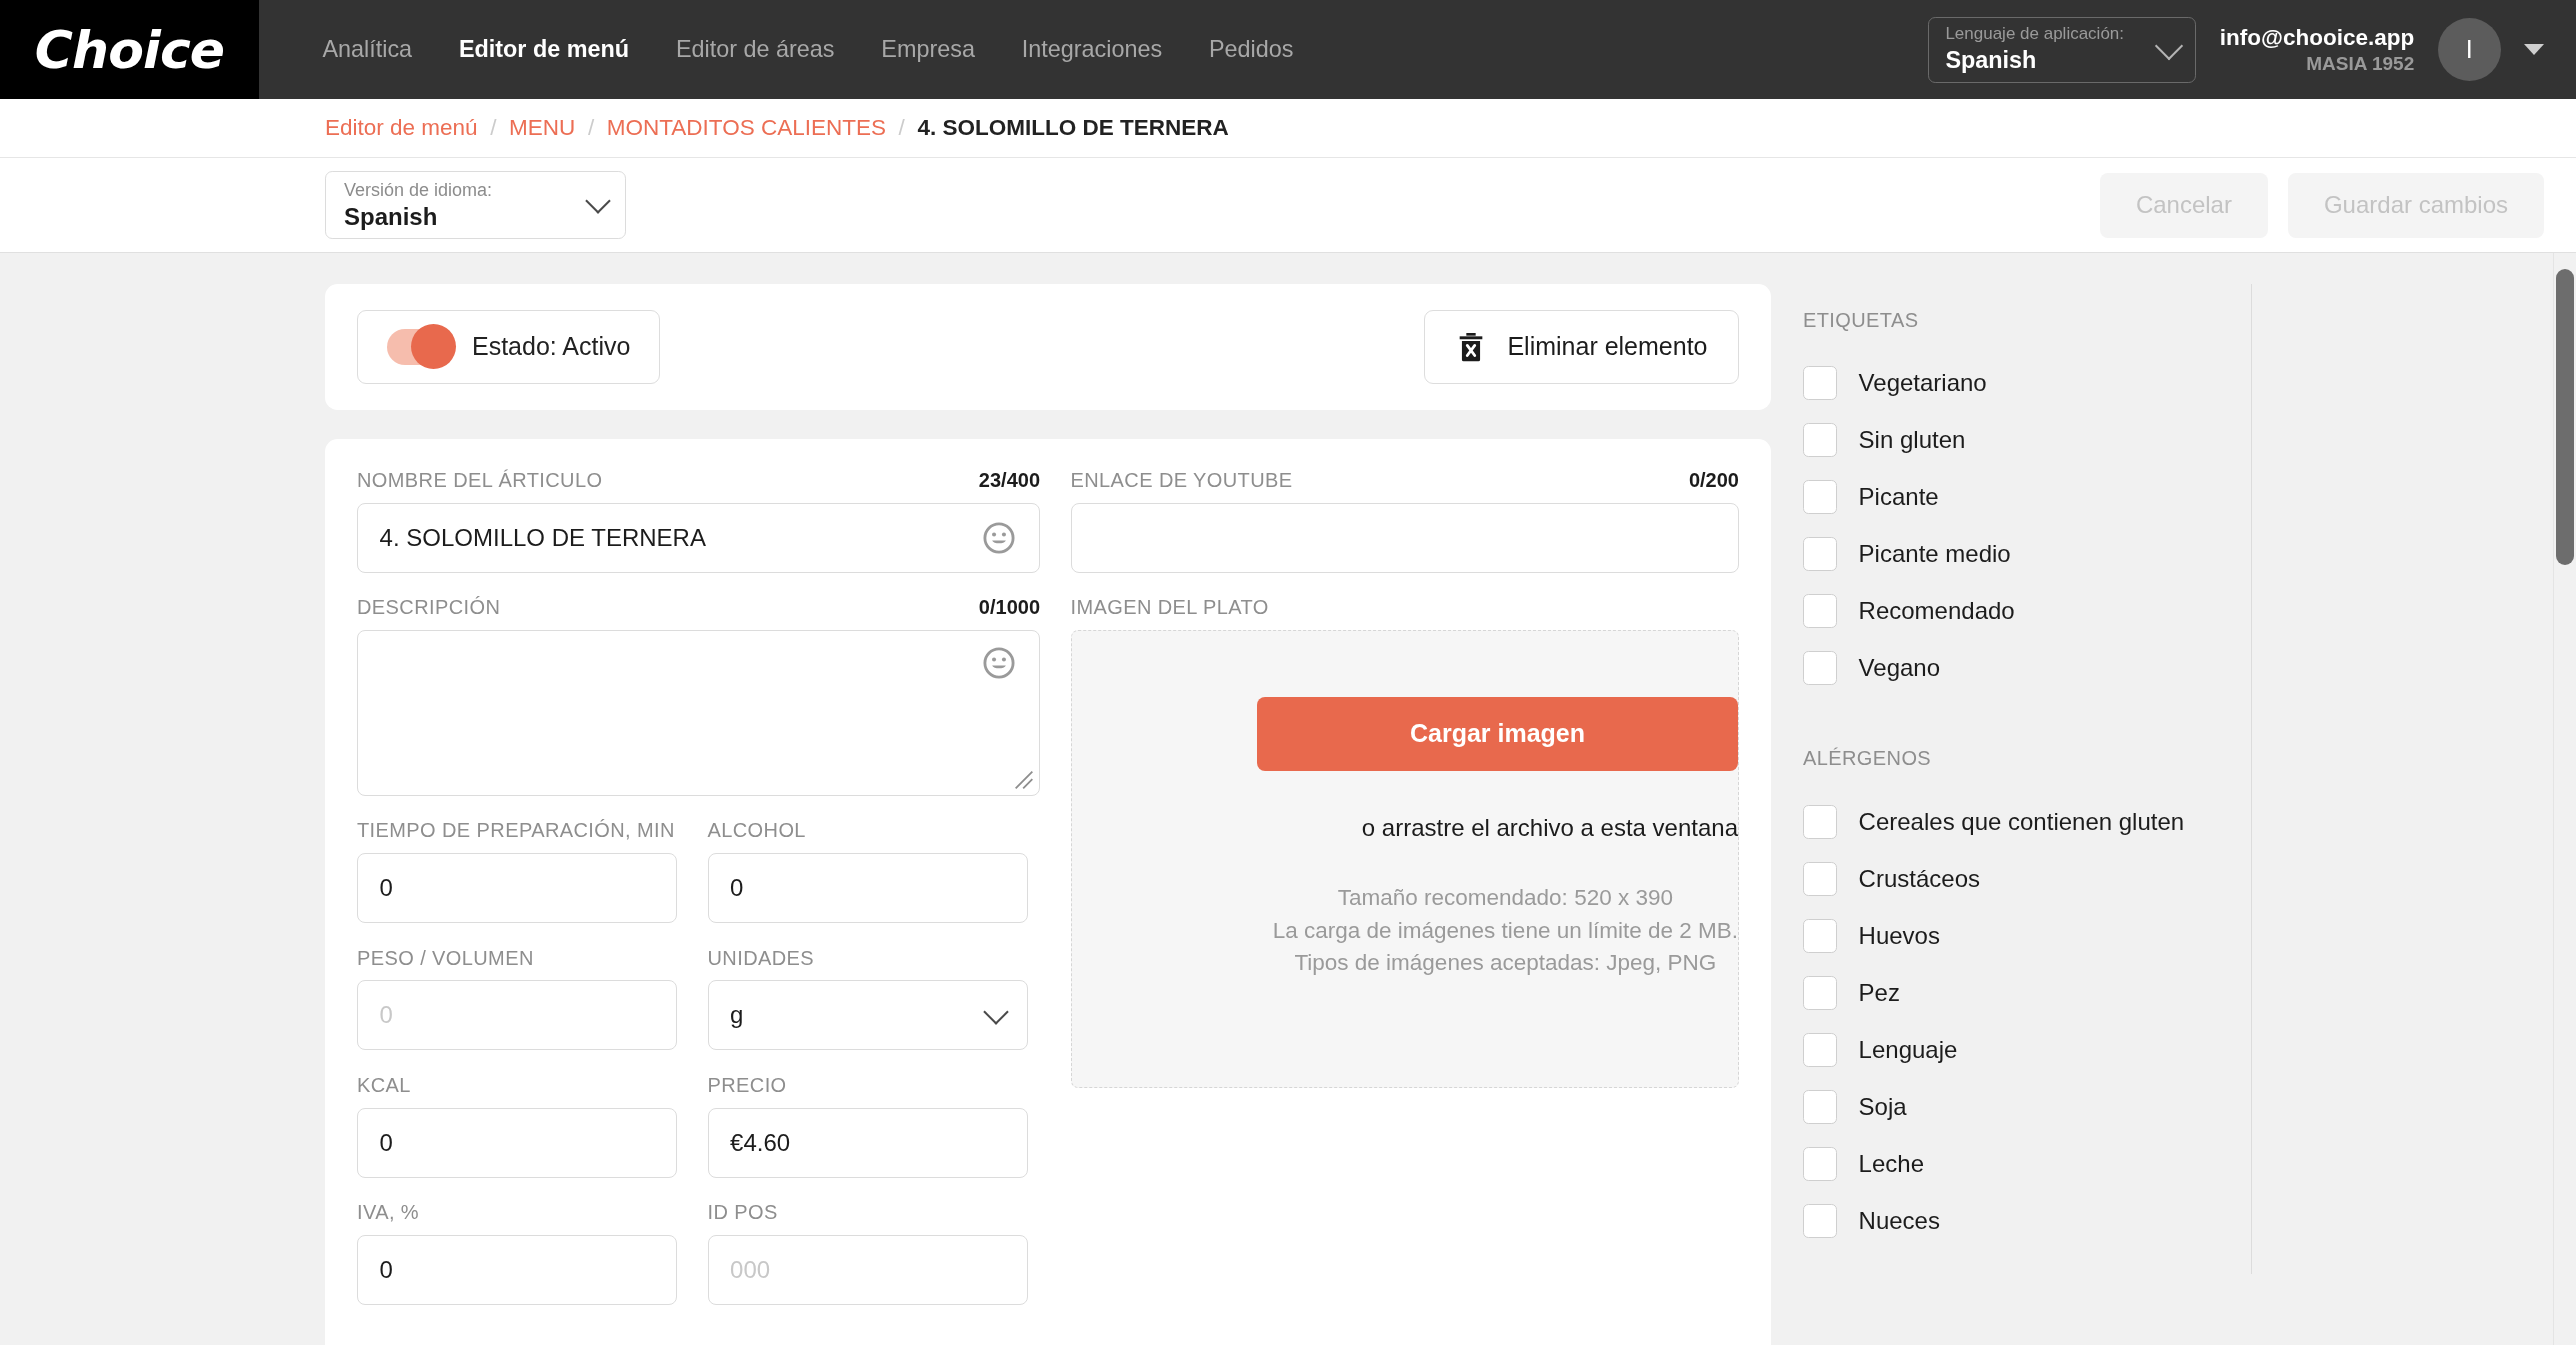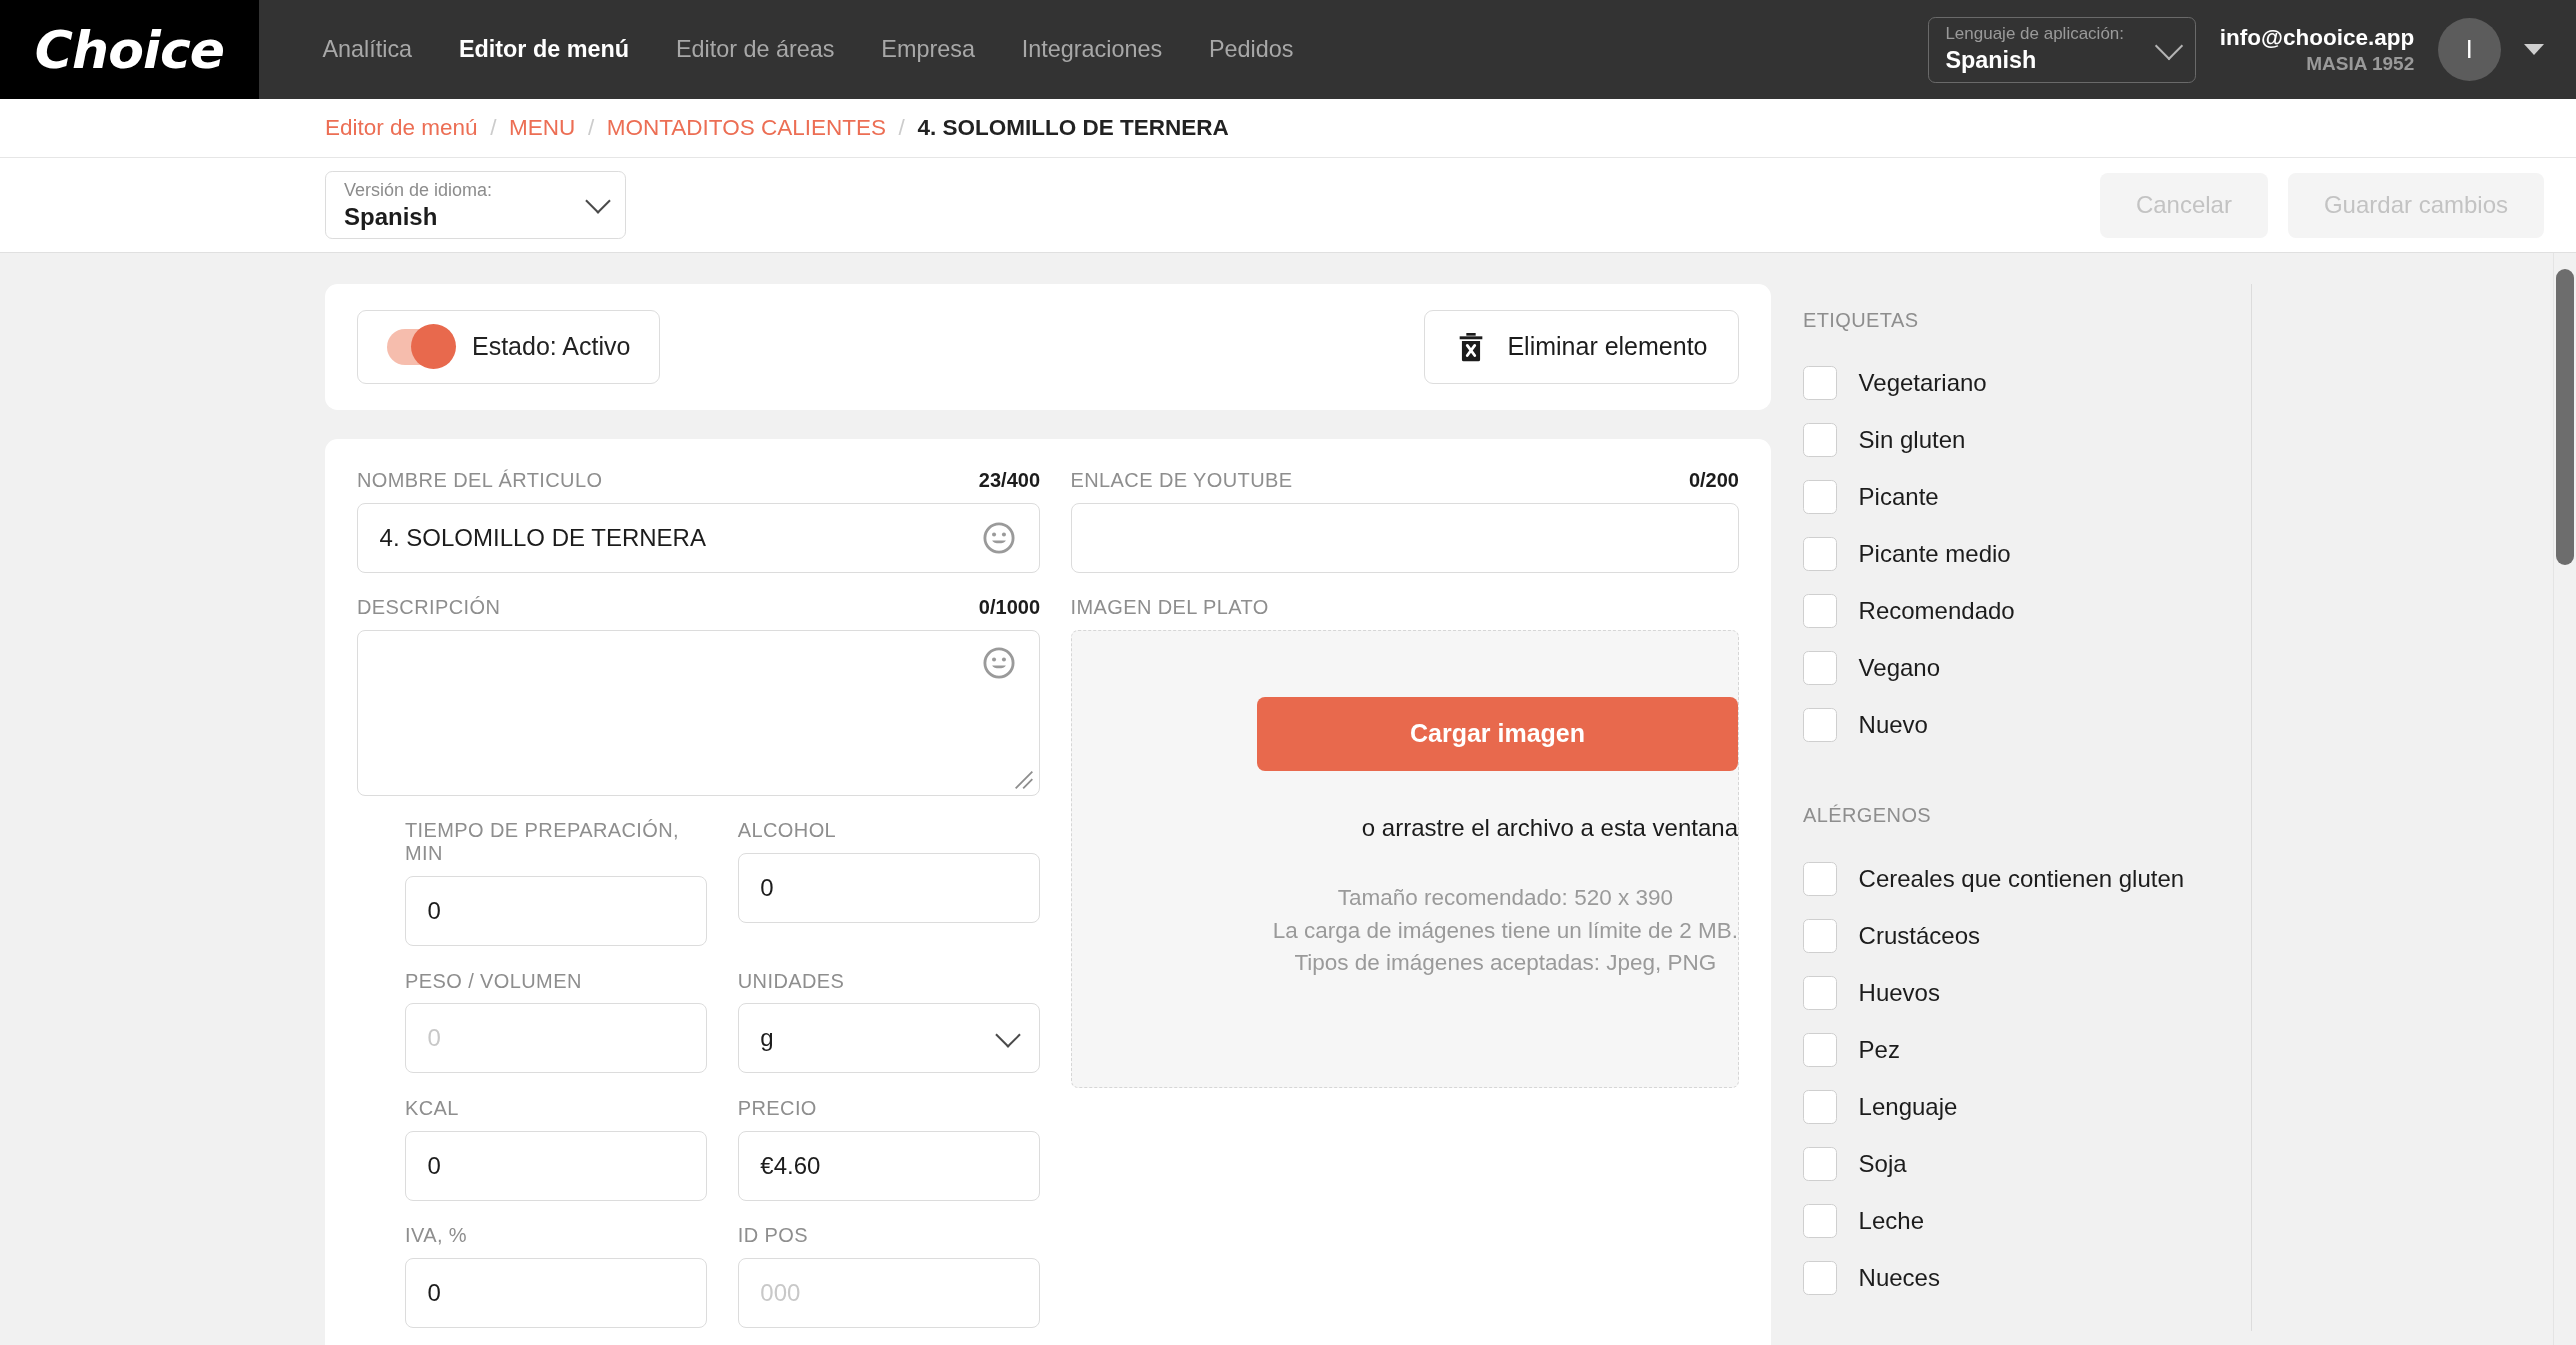--- a/index.html
+++ b/index.html
@@ -277,21 +277,21 @@
   }
   .textarea-box .emoji-btn { position: absolute; top: 14.4px; right: 21.6px; margin: 0; }
   .resize-handle {
     position: absolute;
     right: 5.4px; bottom: 5.4px;
     width: 20px; height: 20px;
   }
   .field-block { margin-bottom: 23.4px; }
   .field-block:last-child { margin-bottom: 0; }
 
-  .two-col { display: flex; gap: 30.5px; margin-left: 48px; }
+  .two-col { display: flex; gap: 30.5px; }
   .two-col > .field-block { width: 320px; }
 
   .select-box {
     border: 0.9px solid #dcdcdc;
     border-radius: 8px;
     height: 70px;
     display: flex;
     align-items: center;
     justify-content: space-between;
     padding: 0 21.6px;
@@ -640,24 +640,20 @@
         <span class="check-label">Picante medio</span>
       </div>
       <div class="check-row">
         <div class="checkbox"></div>
         <span class="check-label">Recomendado</span>
       </div>
       <div class="check-row">
         <div class="checkbox"></div>
         <span class="check-label">Vegano</span>
       </div>
-      <div class="check-row">
-        <div class="checkbox"></div>
-        <span class="check-label">Nuevo</span>
-      </div>
     </div>
 
     <div class="side-panel">
       <div class="side-title">ALÉRGENOS</div>
       <div class="check-row">
         <div class="checkbox"></div>
         <span class="check-label">Cereales que contienen gluten</span>
       </div>
       <div class="check-row">
         <div class="checkbox"></div>

